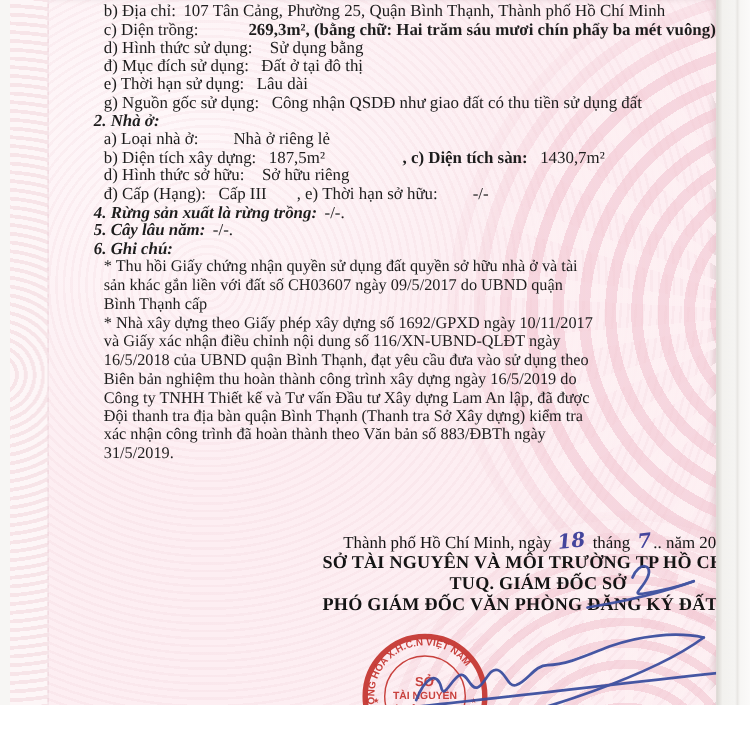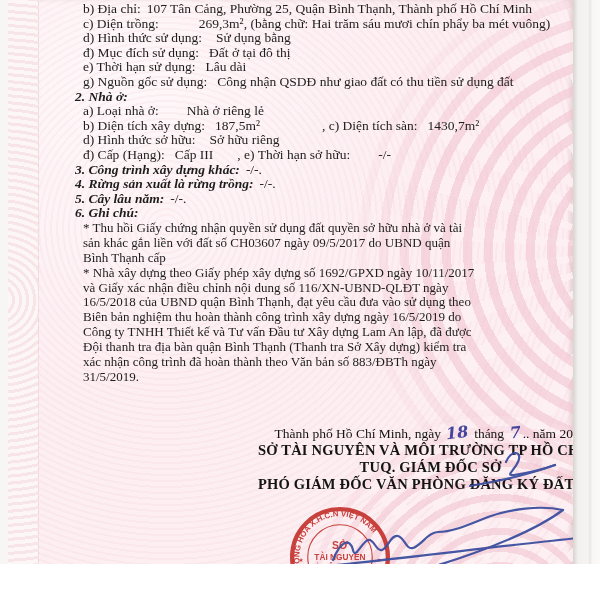--- a/index.html
+++ b/index.html
@@ -29,21 +29,21 @@
         background:repeating-radial-gradient(circle,rgba(240,190,202,.5) 0 7px,rgba(253,238,242,0) 7px 17px),
                    repeating-conic-gradient(rgba(253,240,243,.85) 0 6deg,rgba(253,240,243,0) 6deg 15deg);
         -webkit-mask-image:radial-gradient(circle,#000 0 48%,transparent 66%);
                 mask-image:radial-gradient(circle,#000 0 48%,transparent 66%);}
   
   .content{position:absolute;left:67px;top:2px;width:470px;color:#1d1d1d;font-size:13.5px;}
   .tline{line-height:14.6px;white-space:nowrap;padding-left:8px;}
   .lbl{color:#1d1d1d;}
   .val{}
   .gap6{margin-left:6px;} .gap10{margin-left:10px;text-align:right;} .gap14{margin-left:14px;}
-  .gap24{margin-left:24px;} .gap28{margin-left:28px;} .gap40{margin-left:40px;}
+  .gap24{margin-left:24px;} .gap28{margin-left:28px;} .gap40{margin-left:40px;font-weight:bold;}
   .heading{font-weight:bold;font-style:italic;padding-left:0;}
   .heading .val{font-weight:normal;font-style:normal;margin-left:6px;}
   .para{padding-left:8px;width:392px;white-space:normal;font-size:13px;line-height:14.9px;}
   
   .sig-block{position:absolute;left:250px;top:425px;width:345px;text-align:center;color:#141414;}
   .sig-date{font-size:13.5px;line-height:16px;white-space:nowrap;}
   .sig-bold{font-weight:bold;font-size:14.5px;line-height:16.8px;white-space:nowrap;letter-spacing:.2px;}
   .hand{font-family:"DejaVu Serif",serif;font-style:italic;font-weight:bold;color:#44459c;font-size:16px;
         display:inline-block;transform:rotate(-6deg);margin:0 2px;}
   .seal-svg{position:absolute;left:280px;top:505px;width:104px;height:104px;}
@@ -88,23 +88,20 @@
       <div class="tline">
         <span class="lbl">b) Diện tích xây dựng:</span><span class="val gap10">187,5m²</span><span class="lbl gap40" style="margin-left:62px">, c) Diện tích sàn:</span><span class="val gap10">1430,7m²</span>
       </div>
       <div class="tline">
         <span class="lbl">d) Hình thức sở hữu:</span><span class="val gap14">Sở hữu riêng</span>
       </div>
       <div class="tline">
         <span class="lbl">đ) Cấp (Hạng):</span><span class="val gap10">Cấp III</span><span class="lbl gap24">, e) Thời hạn sở hữu:</span><span class="val gap28">-/-</span>
       </div>
 
-      <div class="tline heading">
-        <span>3. Công trình xây dựng khác:</span><span class="val">-/-.</span>
-      </div>
       <div class="tline heading">
         <span>4. Rừng sản xuất là rừng trồng:</span><span class="val">-/-.</span>
       </div>
       <div class="tline heading">
         <span>5. Cây lâu năm:</span><span class="val">-/-.</span>
       </div>
 
       <div class="tline heading">6. Ghi chú:</div>
       <div class="tline para">* Thu hồi Giấy chứng nhận quyền sử dụng đất quyền sở hữu nhà ở và tài sản khác gắn liền với đất số CH03607 ngày 09/5/2017 do UBND quận Bình Thạnh cấp</div>
       <div class="tline para">* Nhà xây dựng theo Giấy phép xây dựng số 1692/GPXD ngày 10/11/2017 và Giấy xác nhận điều chỉnh nội dung số 116/XN-UBND-QLĐT ngày 16/5/2018 của UBND quận Bình Thạnh, đạt yêu cầu đưa vào sử dụng theo Biên bản nghiệm thu hoàn thành công trình xây dựng ngày 16/5/2019 do Công ty TNHH Thiết kế và Tư vấn Đầu tư Xây dựng Lam An lập, đã được Đội thanh tra địa bàn quận Bình Thạnh (Thanh tra Sở Xây dựng) kiểm tra xác nhận công trình đã hoàn thành theo Văn bản số 883/ĐBTh ngày 31/5/2019.</div>

